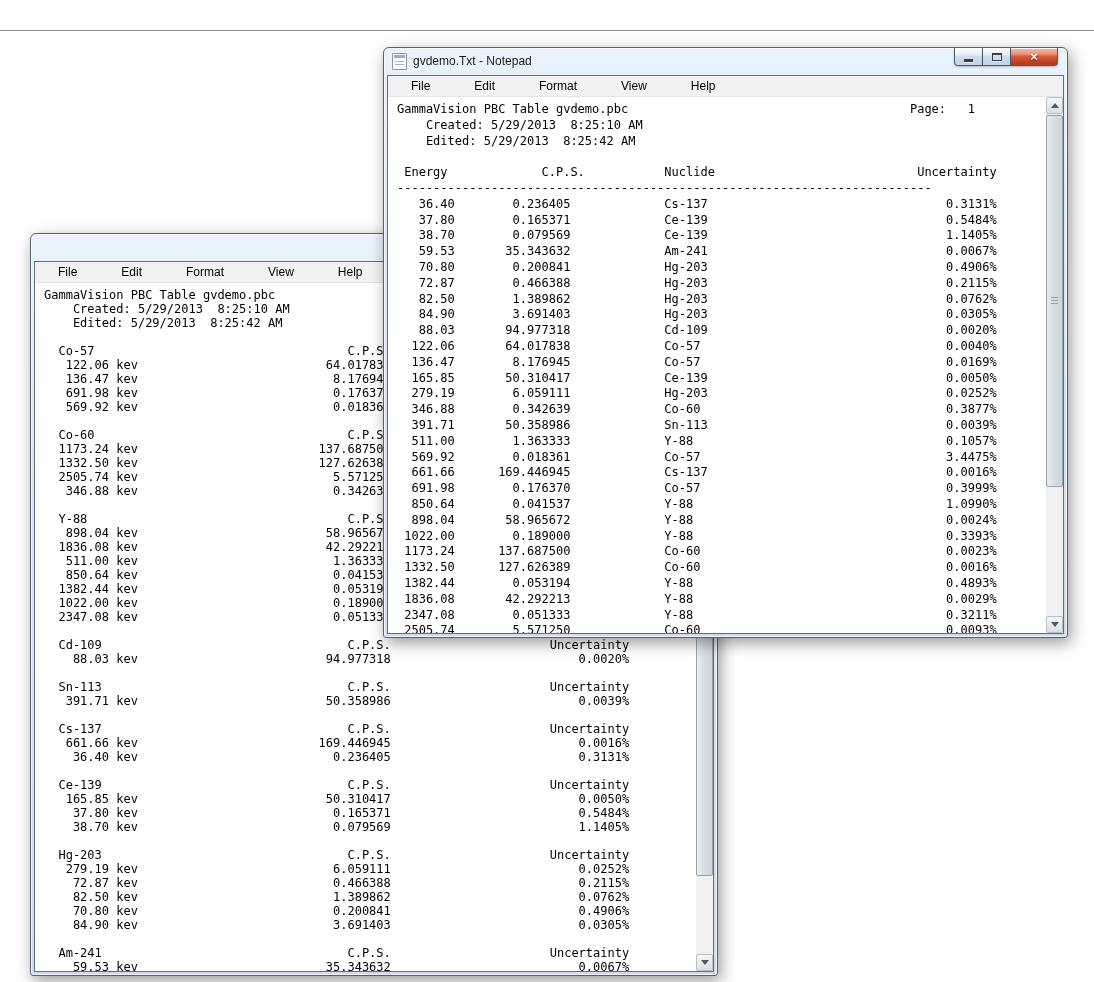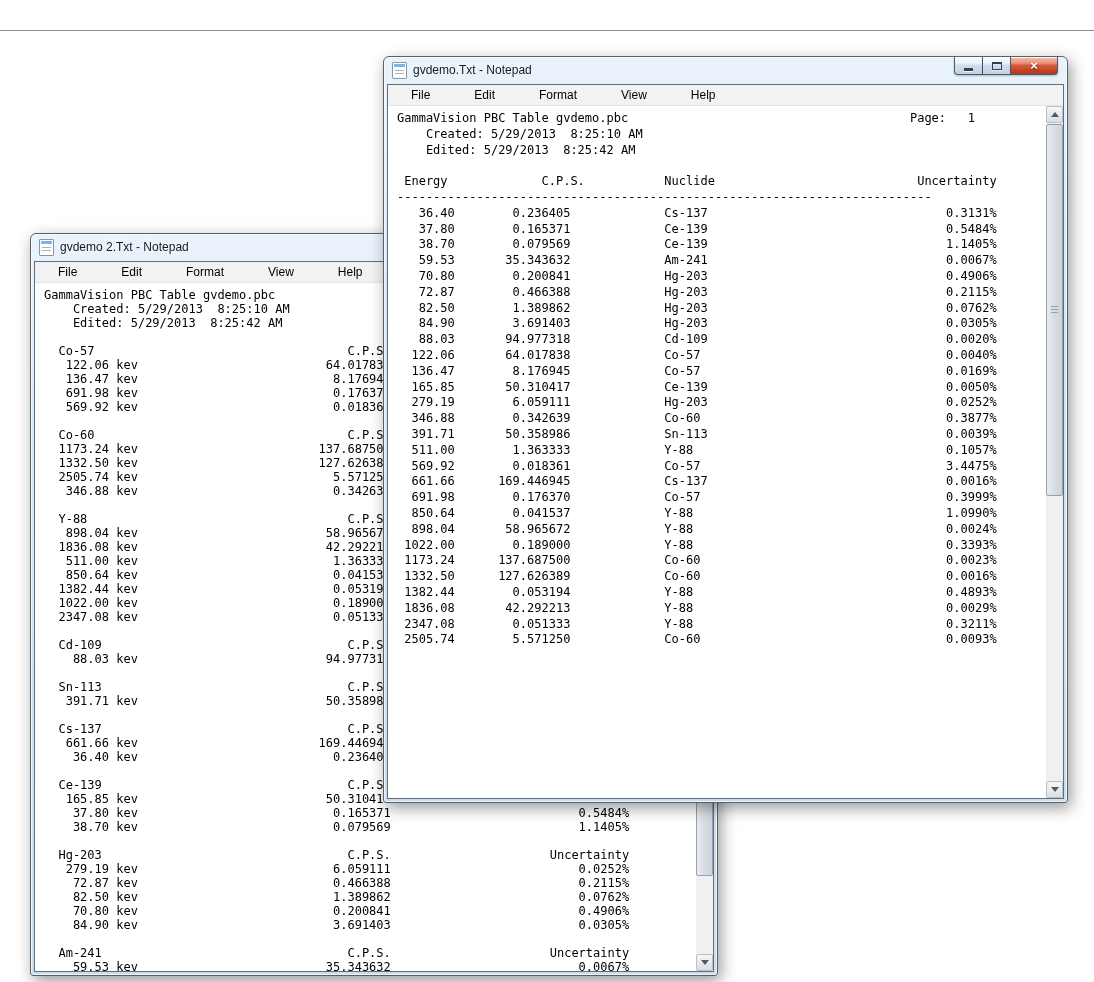--- a/index.html
+++ b/index.html
@@ -10,21 +10,21 @@
   .top-rule { position:absolute; top:30px; left:0; width:1094px; height:1px; background:#8c8c8c; }
 
   
   .window {
     position:absolute; box-sizing:border-box;
     border:1px solid #50646f; border-radius:6px 6px 3px 3px;
     background:linear-gradient(180deg,#eaf3fc,#d9e7f5 30%,#cdddee);
     box-shadow: inset 0 0 0 1px rgba(255,255,255,.65), 3px 5px 16px rgba(0,0,0,.40);
   }
   #win-back  { left:30px;  top:233px; width:688px; height:743px; z-index:1; }
-  #win-front { left:383px; top:56px;  width:685px; height:747px; z-index:2; }
+  #win-front { left:383px; top:47px;  width:685px; height:591px; z-index:2; }
 
   .titlebar { height:26px; display:flex; align-items:center; padding:0 8px; position:relative; border-radius:6px 6px 0 0; }
   .title { font-size:12px; color:#15191c; margin-left:6px; white-space:nowrap; text-shadow:0 0 6px #ffffff; }
 
   .win-icon { width:13px; height:15px; position:relative; background:#fff; border:1px solid #8a97a3; border-radius:1px; flex:0 0 auto; }
   .win-icon::before { content:""; position:absolute; left:1px; right:1px; top:1px; height:3px; background:#7fb2e5; }
   .win-icon::after  { content:""; position:absolute; left:2px; right:2px; top:7px; height:6px;
     background:repeating-linear-gradient(to bottom,#9fb6c9 0 1px,transparent 1px 3px); }
 
   .caption-buttons { position:absolute; top:0; right:9px; display:flex; }
@@ -72,35 +72,20 @@
   #win-front .sthumb { top:18px; height:372px; }
   #win-back  .sthumb { top:18px; height:575px; }
 </style>
 </head>
 <body>
 
 <div>
   <div class="top-rule"></div>
 
   <div class="window" id="win-back">
-    <div class="titlebar">
-      <span class="win-icon"></span>
-      <span class="title">gvdemo 2.Txt - Notepad</span>
-      <span class="caption-buttons">
-        <span class="cap cap-min">
-            <span class="glyph-min"></span>
-          </span>
-        <span class="cap cap-max">
-            <span class="glyph-max"></span>
-          </span>
-        <span class="cap cap-close">
-            <span class="glyph-close">×</span>
-          </span>
-      </span>
-    </div>
     <div class="client">
       <div class="menubar">
         <span class="menu-item">File</span>
         <span class="menu-item">Edit</span>
         <span class="menu-item">Format</span>
         <span class="menu-item">View</span>
         <span class="menu-item">Help</span>
       </div>
       <div class="content">
         <pre class="doc" id="back-doc">GammaVision PBC Table gvdemo.pbc                                       Page:   1

